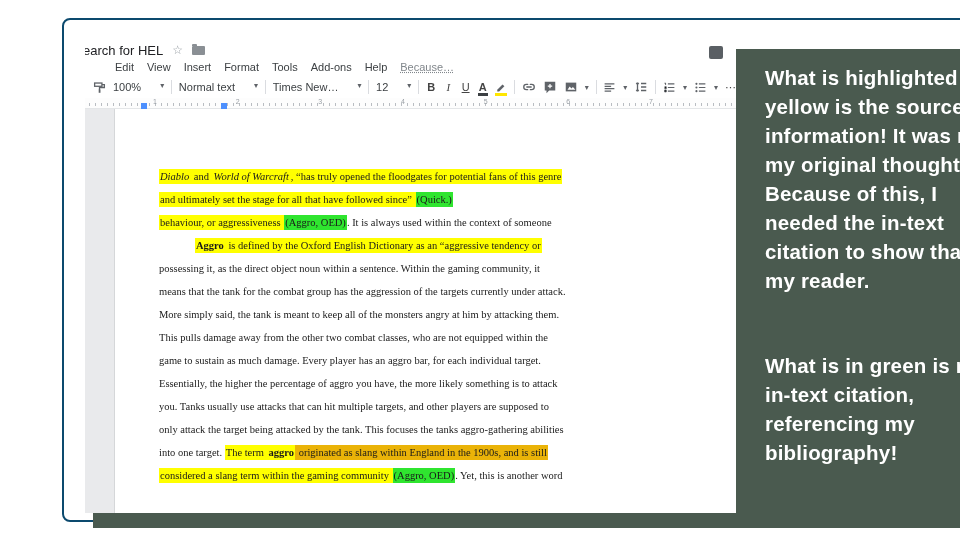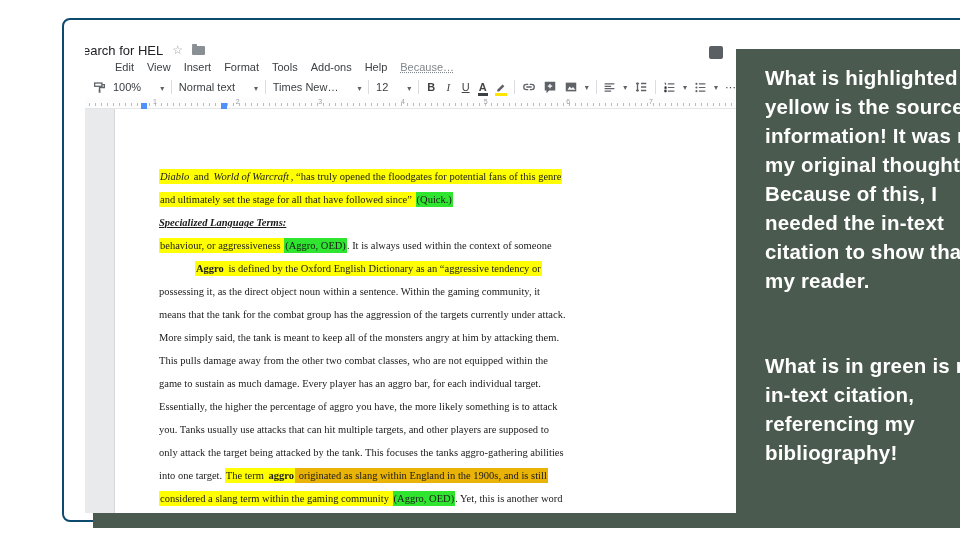--- a/index.html
+++ b/index.html
@@ -15,21 +15,21 @@
                 align-items:center;gap:9px;}
   .doc-title{font-size:13px;color:#202124;margin-left:-2px;white-space:nowrap;}
   .star{color:#9aa0a6;font-size:12px;line-height:1;}
   .folder{width:13px;height:9px;background:#8a8f94;border-radius:1px;position:relative;}
   .folder:before{content:"";position:absolute;left:0;top:-2px;width:5px;height:2px;background:#8a8f94;border-radius:1px 1px 0 0;}
   .doc-menubar{position:absolute;left:2px;top:19px;height:15px;display:flex;gap:13px;
                font-size:11px;color:#3c4043;align-items:center;padding-left:28px;}
   .doc-menubar .saving{color:#80868b;text-decoration:underline dotted;}
   .toolbar{position:absolute;left:8px;top:36px;height:22px;right:0;display:flex;align-items:center;
            gap:7px;font-size:11px;color:#3c4043;}
-  .tb-dd{display:inline-flex;align-items:flex-end;gap:19px;white-space:nowrap;}
+  .tb-dd{display:inline-flex;align-items:flex-start;gap:19px;white-space:nowrap;}
   .dda{font-size:8px;color:#5f6368;}
   .sep{width:1px;height:14px;background:#dadce0;}
   .tbtn{display:inline-flex;align-items:center;justify-content:center;width:15px;height:16px;color:#444;}
   .b{font-weight:bold;} .i{font-style:italic;font-family:"Liberation Serif",serif;} .u{text-decoration:underline;}
   .acolor{position:relative;font-weight:bold;font-size:11px;}
   .acolor:after{content:"";position:absolute;left:0;right:0;bottom:-1px;height:3px;background:#3c4043;}
   .hcolor{position:relative;}
   .hcolor:after{content:"";position:absolute;left:0;right:0;bottom:-1px;height:3px;background:#ffe600;}
   .cropped-btn{position:absolute;right:13px;top:6px;width:14px;height:13px;background:#5a5f64;border-radius:2px;}
   .ruler{position:absolute;left:0;top:58px;width:100%;height:10px;background:#fdfdfd;
@@ -183,21 +183,20 @@
           <span>7</span>
         </div>
       <div class="imarker" style="left:56px;"></div>
       <div class="imarker" style="left:136px;"></div>
     </div>
     <div class="doc-canvas">
       <div class="doc-page">
         <div class="doc-text" id="doctext">
             <div class="doc-line"><span class="hl" style="background: rgb(255, 255, 0); font-style: italic;">Diablo</span><span class="hl" style="background: rgb(255, 255, 0);"> and </span><span class="hl" style="background: rgb(255, 255, 0); font-style: italic;">World of Warcraft</span><span class="hl" style="background: rgb(255, 255, 0);">, “has truly opened the floodgates for potential fans of this genre</span></div>
             <div class="doc-line"><span class="hl" style="background: rgb(255, 255, 0);">and ultimately set the stage for all that have followed since” </span><span class="hl" style="background: rgb(47, 229, 47);">(Quick.)</span></div>
-            <div class="doc-line"><span style="font-weight: bold; font-style: italic; text-decoration: underline;">Specialized Language Terms:</span></div>
             <div class="doc-line"><span class="hl" style="background: rgb(255, 255, 0);">behaviour, or aggressiveness </span><span class="hl" style="background: rgb(47, 229, 47);">(Aggro, OED)</span><span>. It is always used within the context of someone</span></div>
             <div class="doc-line"><span class="tab"></span><span class="hl" style="background: rgb(255, 255, 0); font-weight: bold;">Aggro</span><span class="hl" style="background: rgb(255, 255, 0);"> is defined by the Oxford English Dictionary as an “aggressive tendency or</span></div>
             <div class="doc-line"><span>possessing it, as the direct object noun within a sentence. Within the gaming community, it</span></div>
             <div class="doc-line"><span>means that the tank for the combat group has the aggression of the targets currently under attack.</span></div>
             <div class="doc-line"><span>More simply said, the tank is meant to keep all of the monsters angry at him by attacking them.</span></div>
             <div class="doc-line"><span>This pulls damage away from the other two combat classes, who are not equipped within the</span></div>
             <div class="doc-line"><span>game to sustain as much damage. Every player has an aggro bar, for each individual target.</span></div>
             <div class="doc-line"><span>Essentially, the higher the percentage of aggro you have, the more likely something is to attack</span></div>
             <div class="doc-line"><span>you. Tanks usually use attacks that can hit multiple targets, and other players are supposed to</span></div>
             <div class="doc-line"><span>only attack the target being attacked by the tank. This focuses the tanks aggro-gathering abilities</span></div>

